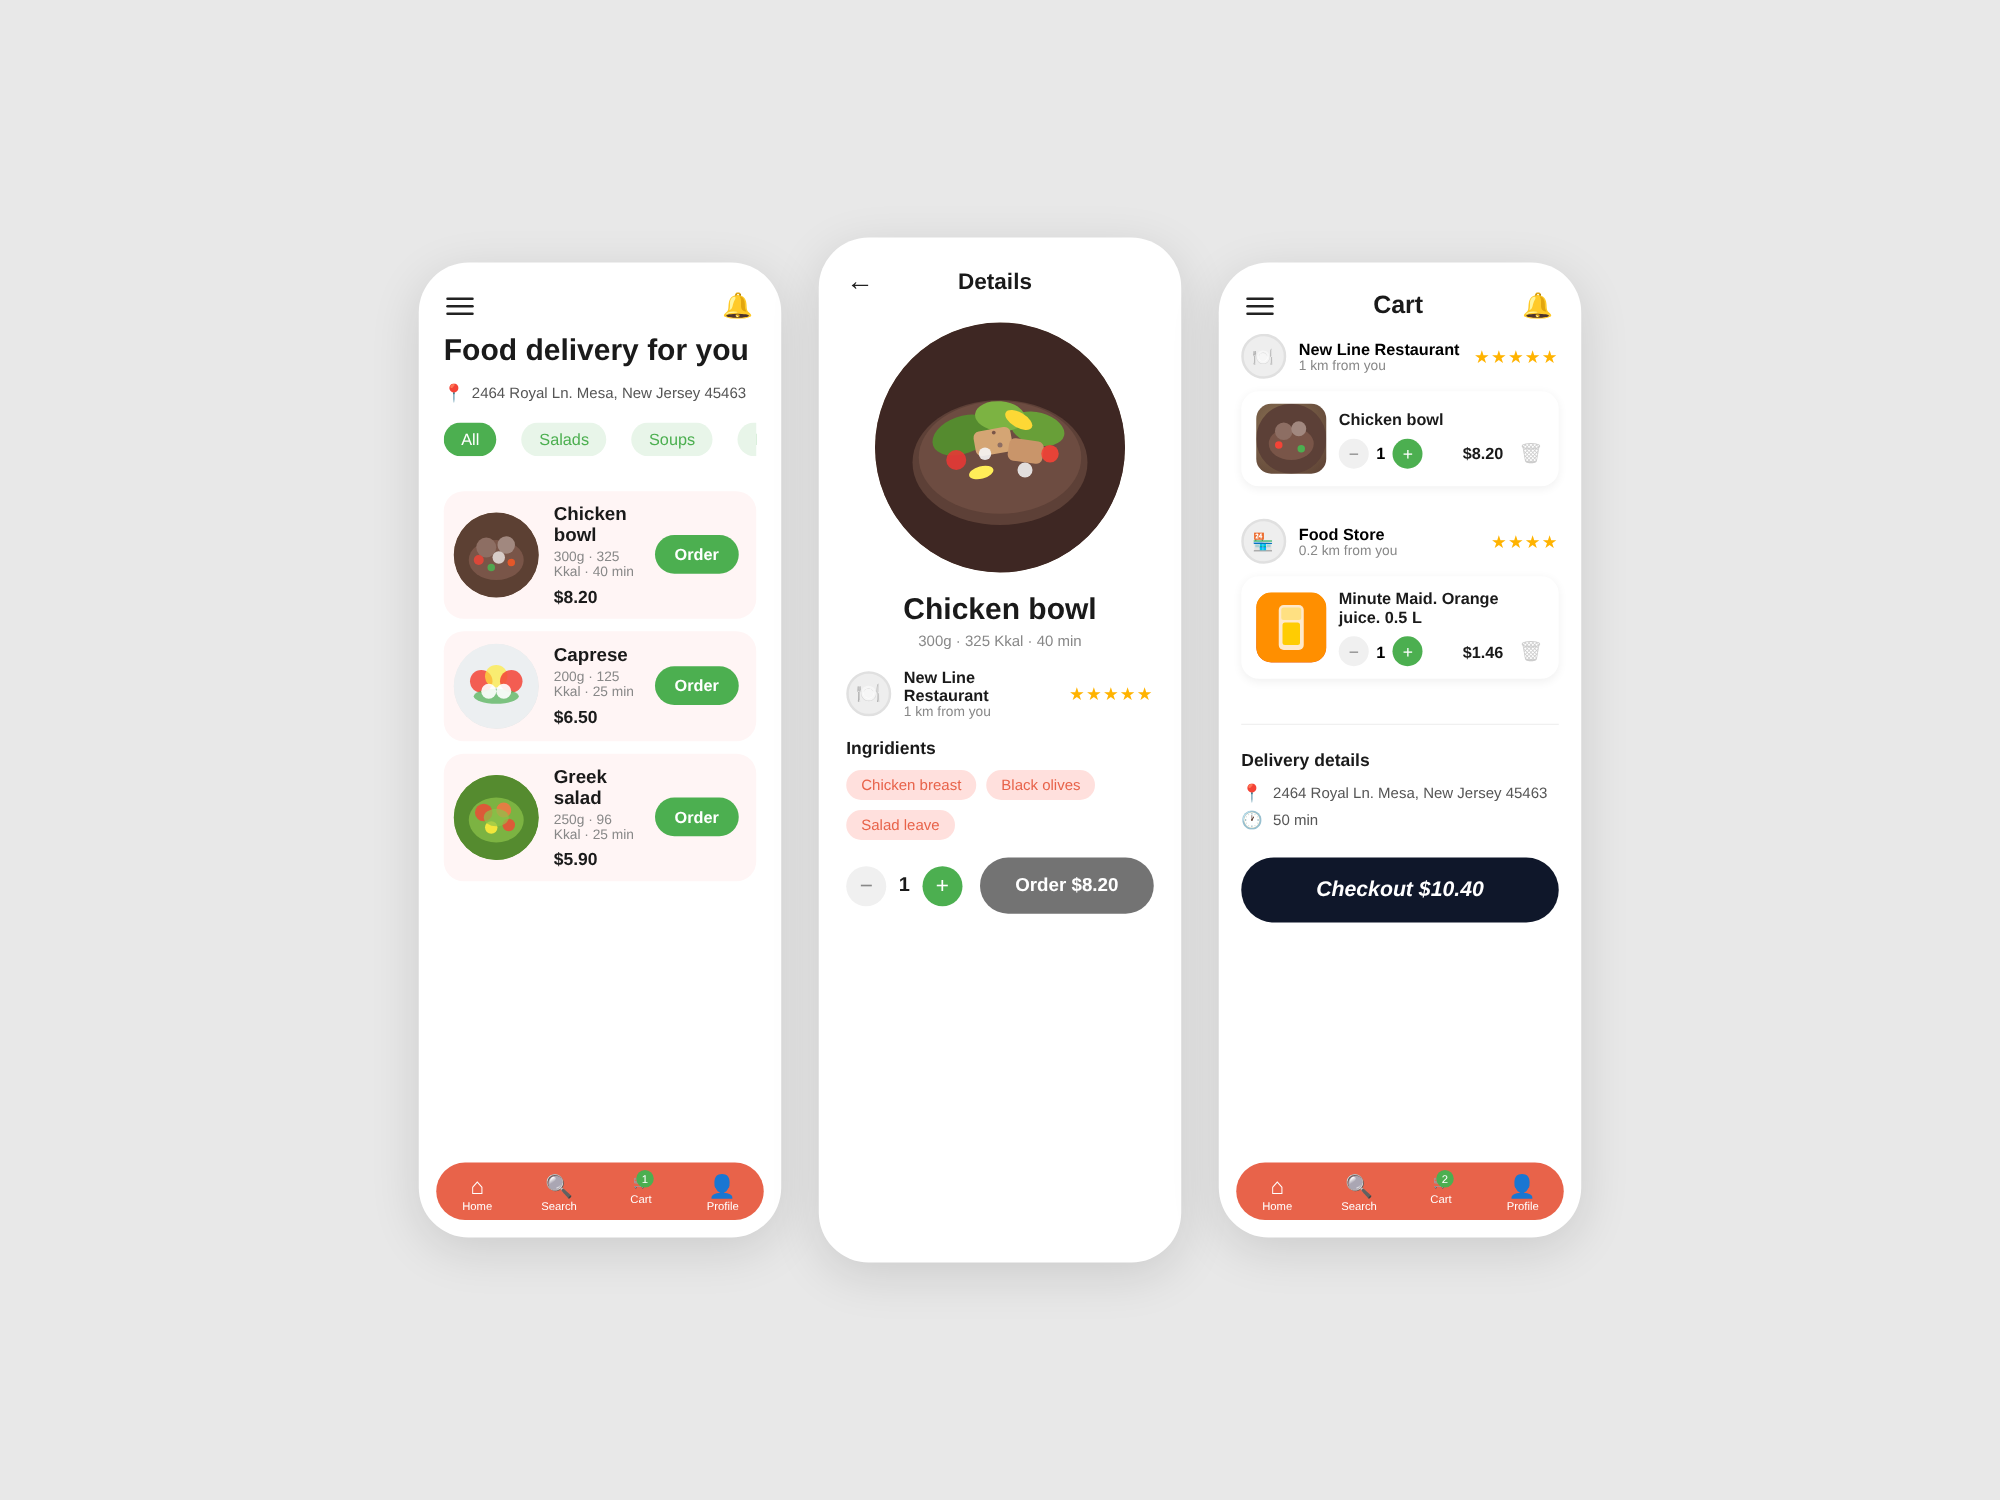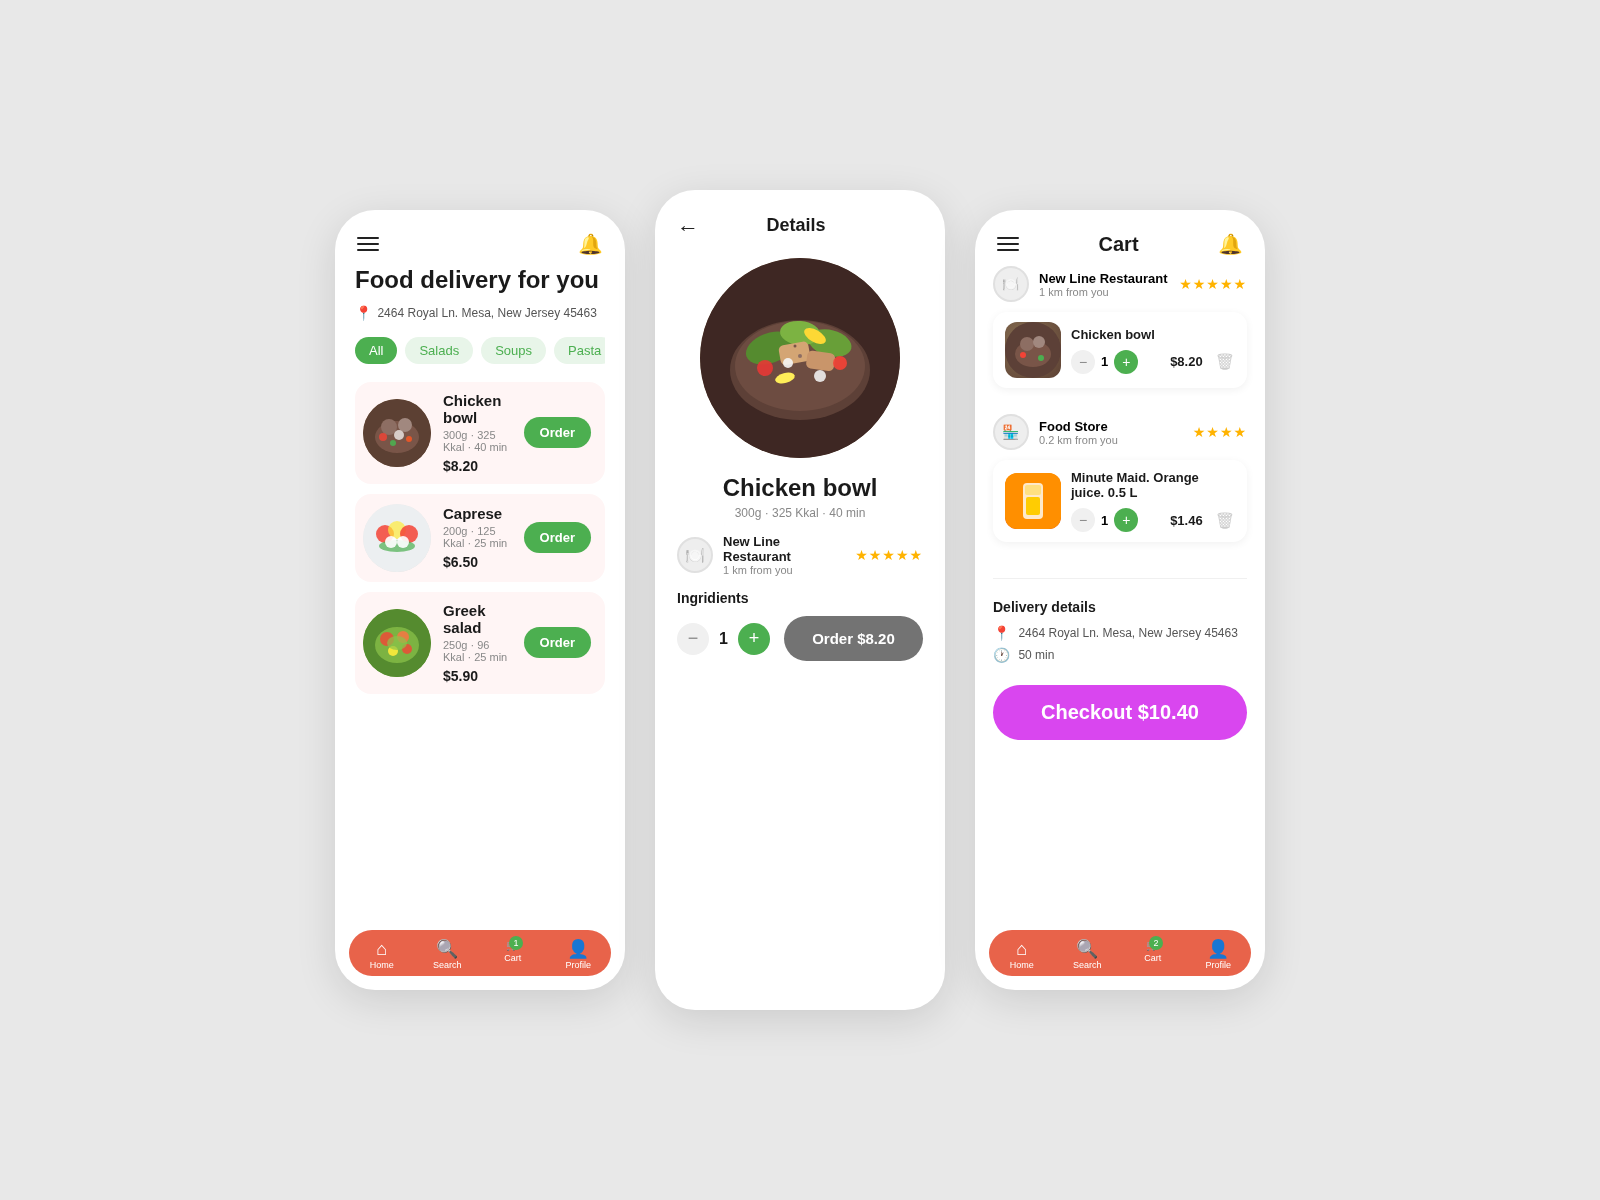--- a/index.html
+++ b/index.html
@@ -41,21 +41,21 @@
 
     
     .screen { flex: 1; overflow: hidden; display: flex; flex-direction: column; }
 
     
     .left-screen { padding: 0 20px; }
     .left-title { font-size: 24px; font-weight: 800; color: #1a1a1a; line-height: 1.2; margin-bottom: 10px; }
     .location-row { display: flex; align-items: center; gap: 5px; color: #555; font-size: 12px; margin-bottom: 16px; }
     .pin-icon { color: #4CAF50; font-size: 14px; }
 
-    .category-row { display: flex; gap: 8px; margin-bottom: 18px; overflow: hidden; }
+    .category-row { display: flex; gap: 20px; margin-bottom: 28px; overflow: hidden; }
     .cat-btn {
       padding: 6px 14px;
       border-radius: 20px;
       border: none;
       font-size: 13px;
       cursor: pointer;
       white-space: nowrap;
       font-weight: 500;
     }
     .cat-btn.active { background: #4CAF50; color: white; }
@@ -287,29 +287,30 @@
     .cart-item-price { font-size: 13px; font-weight: 700; color: #1a1a1a; margin-left: auto; }
     .trash-icon { color: #ccc; font-size: 16px; cursor: pointer; margin-left: 4px; }
 
     .delivery-section { margin-top: 10px; margin-bottom: 16px; }
     .delivery-title { font-size: 14px; font-weight: 700; color: #1a1a1a; margin-bottom: 10px; }
     .delivery-row { display: flex; align-items: center; gap: 8px; margin-bottom: 6px; font-size: 12px; color: #555; }
     .delivery-icon { font-size: 14px; }
 
     .checkout-btn {
       width: 100%;
-      background: #d946ef;
+      background: #0f172a;
       color: white;
       border: none;
       border-radius: 30px;
       padding: 16px;
-      font-size: 20px;
+      font-size: 17px;
       font-weight: 700;
       cursor: pointer;
       margin-bottom: 10px;
+      font-style: italic;
     }
 
     
     .food-circle-chicken {
       background: radial-gradient(circle at 35% 35%, #8B7355, #5C4033);
       position: relative;
     }
     .food-circle-caprese {
       background: radial-gradient(circle at 40% 35%, #F5F5F5, #E0E0E0);
       position: relative;
@@ -501,20 +502,25 @@
     <div class="restaurant-row">
       <div class="rest-avatar">🍽️</div>
       <div class="rest-info">
         <div class="rest-name">New Line Restaurant</div>
         <div class="rest-dist">1 km from you</div>
       </div>
       <div class="stars">★★★★★</div>
     </div>
 
     <div class="section-label">Ingridients</div>
+    <div class="ingredient-tags">
+      <span class="ing-tag">Chicken breast</span>
+      <span class="ing-tag">Black olives</span>
+      <span class="ing-tag">Salad leave</span>
+    </div>
 
 
     <div class="order-row">
       <div class="qty-ctrl">
         <button class="qty-btn qty-minus">−</button>
         <span class="qty-num">1</span>
         <button class="qty-btn qty-plus">+</button>
       </div>
       <button class="order-big-btn">Order  $8.20</button>
     </div>

